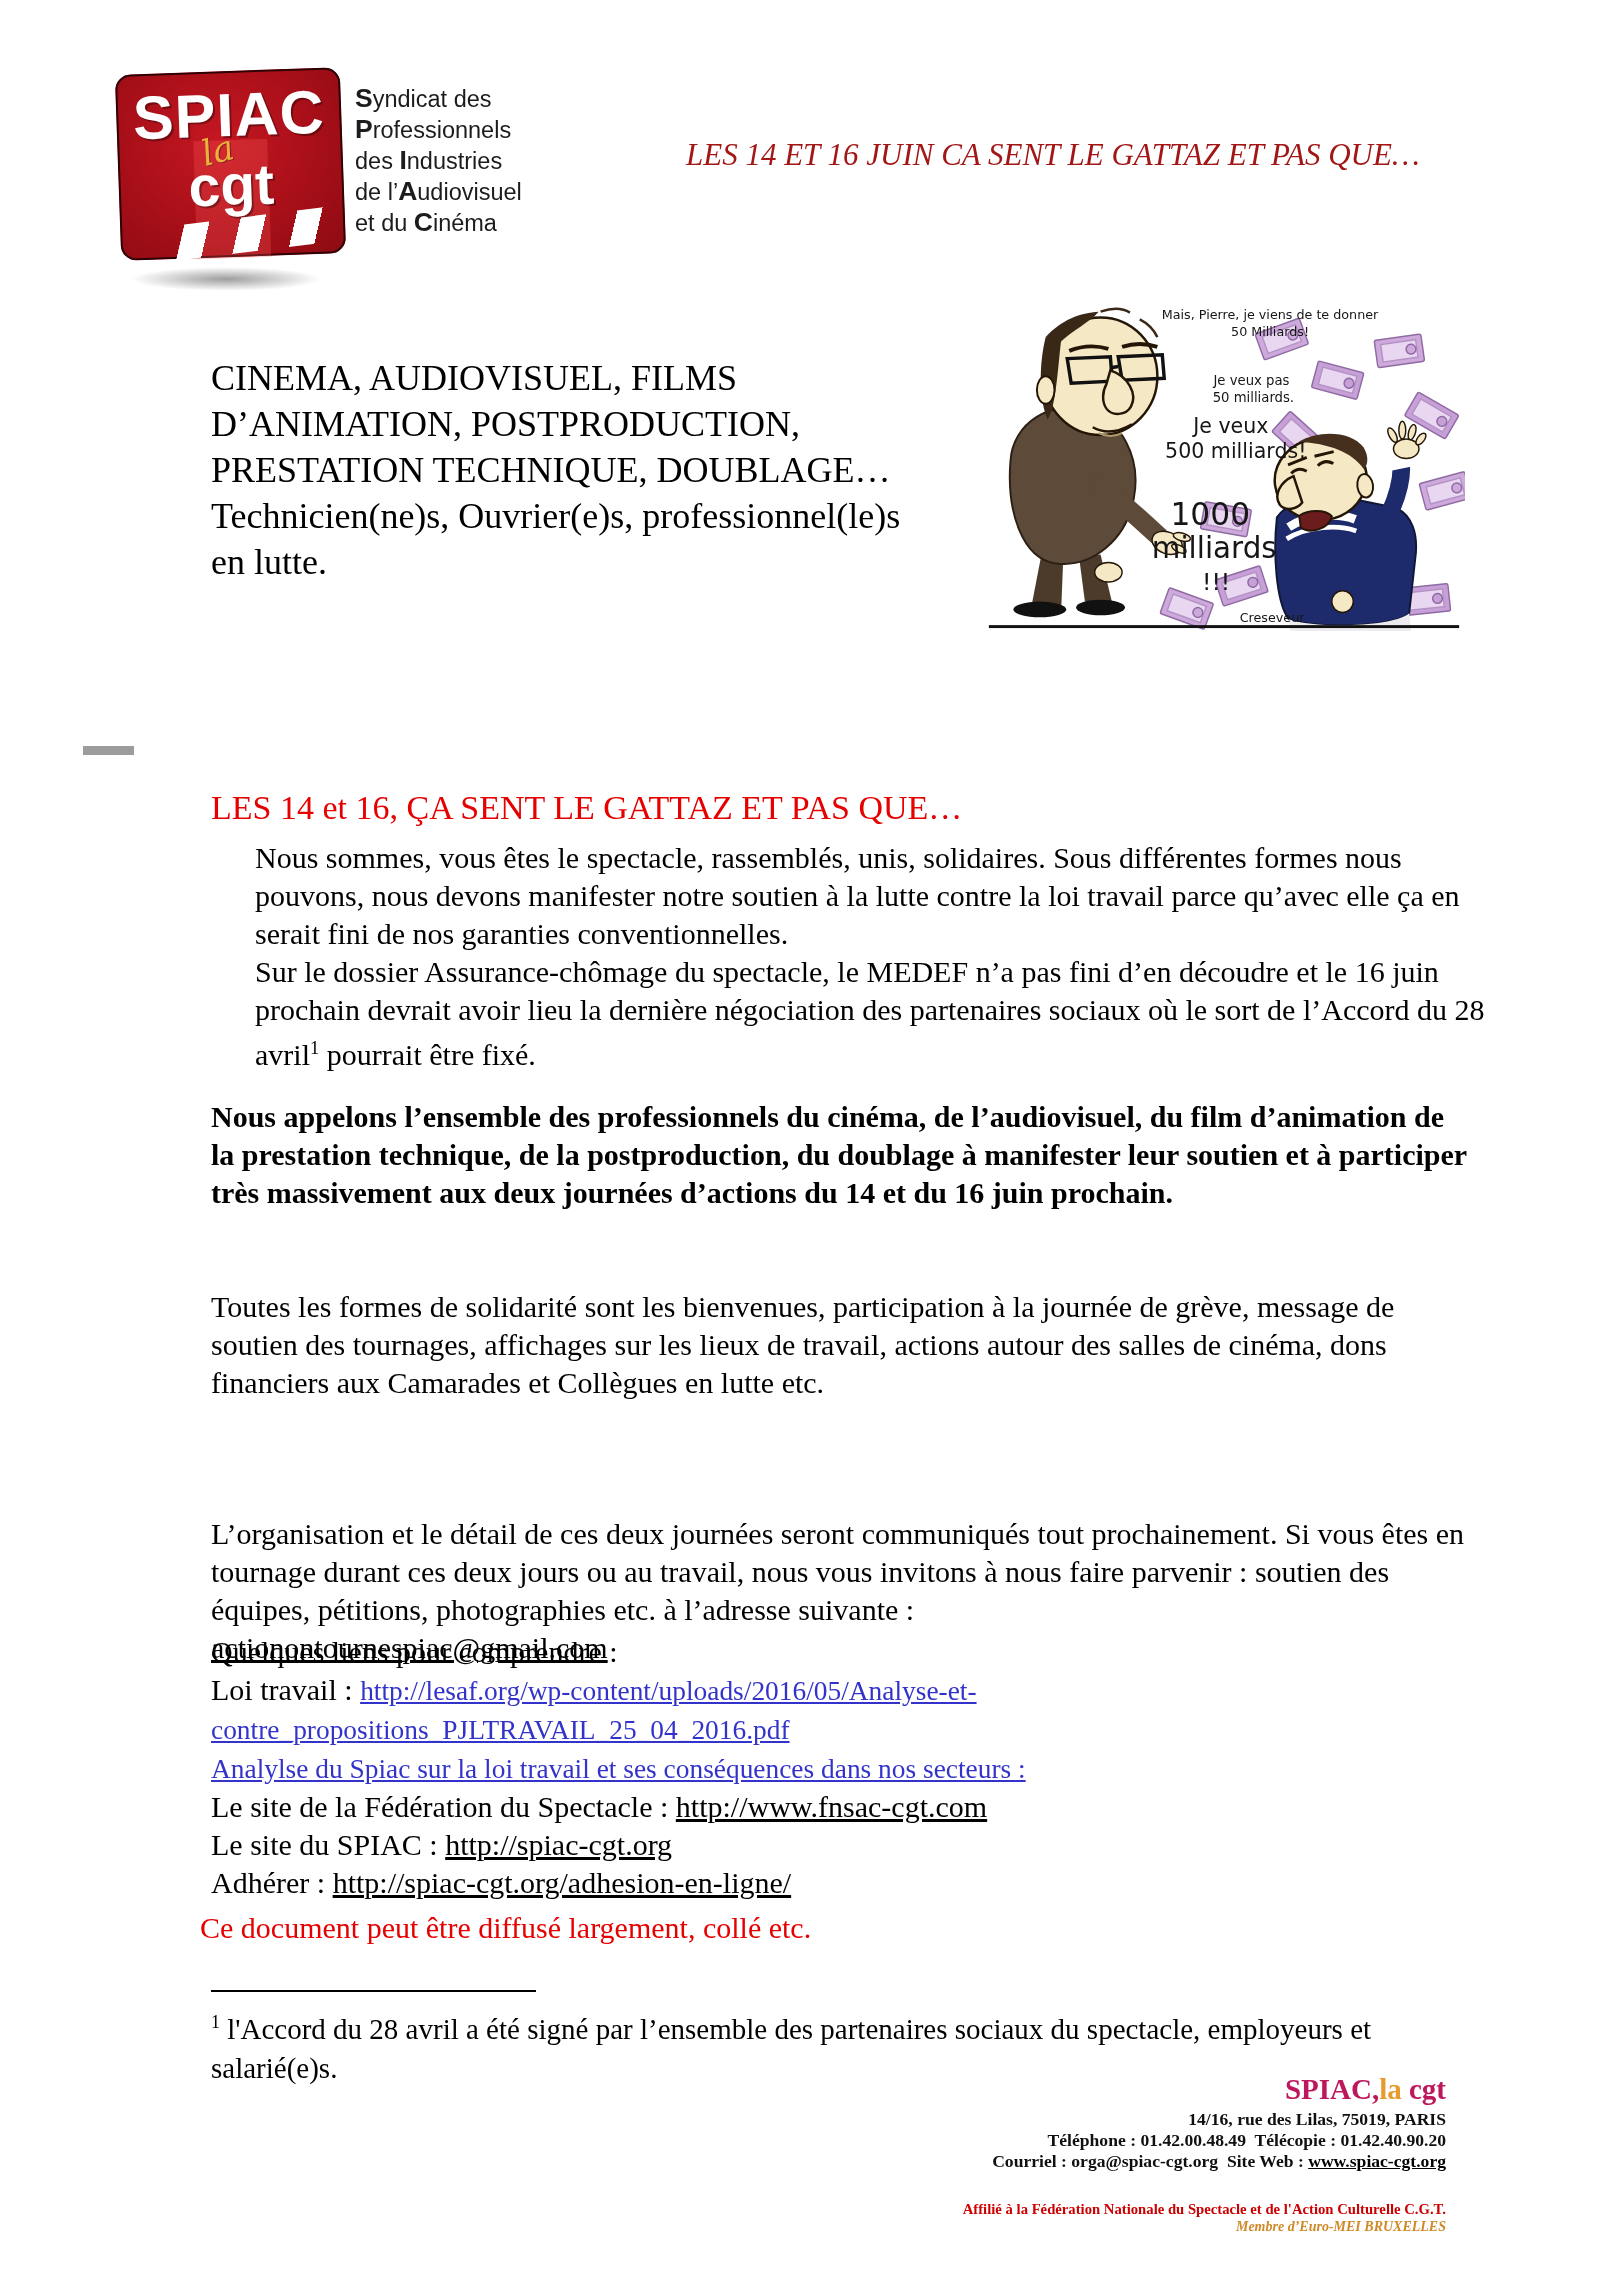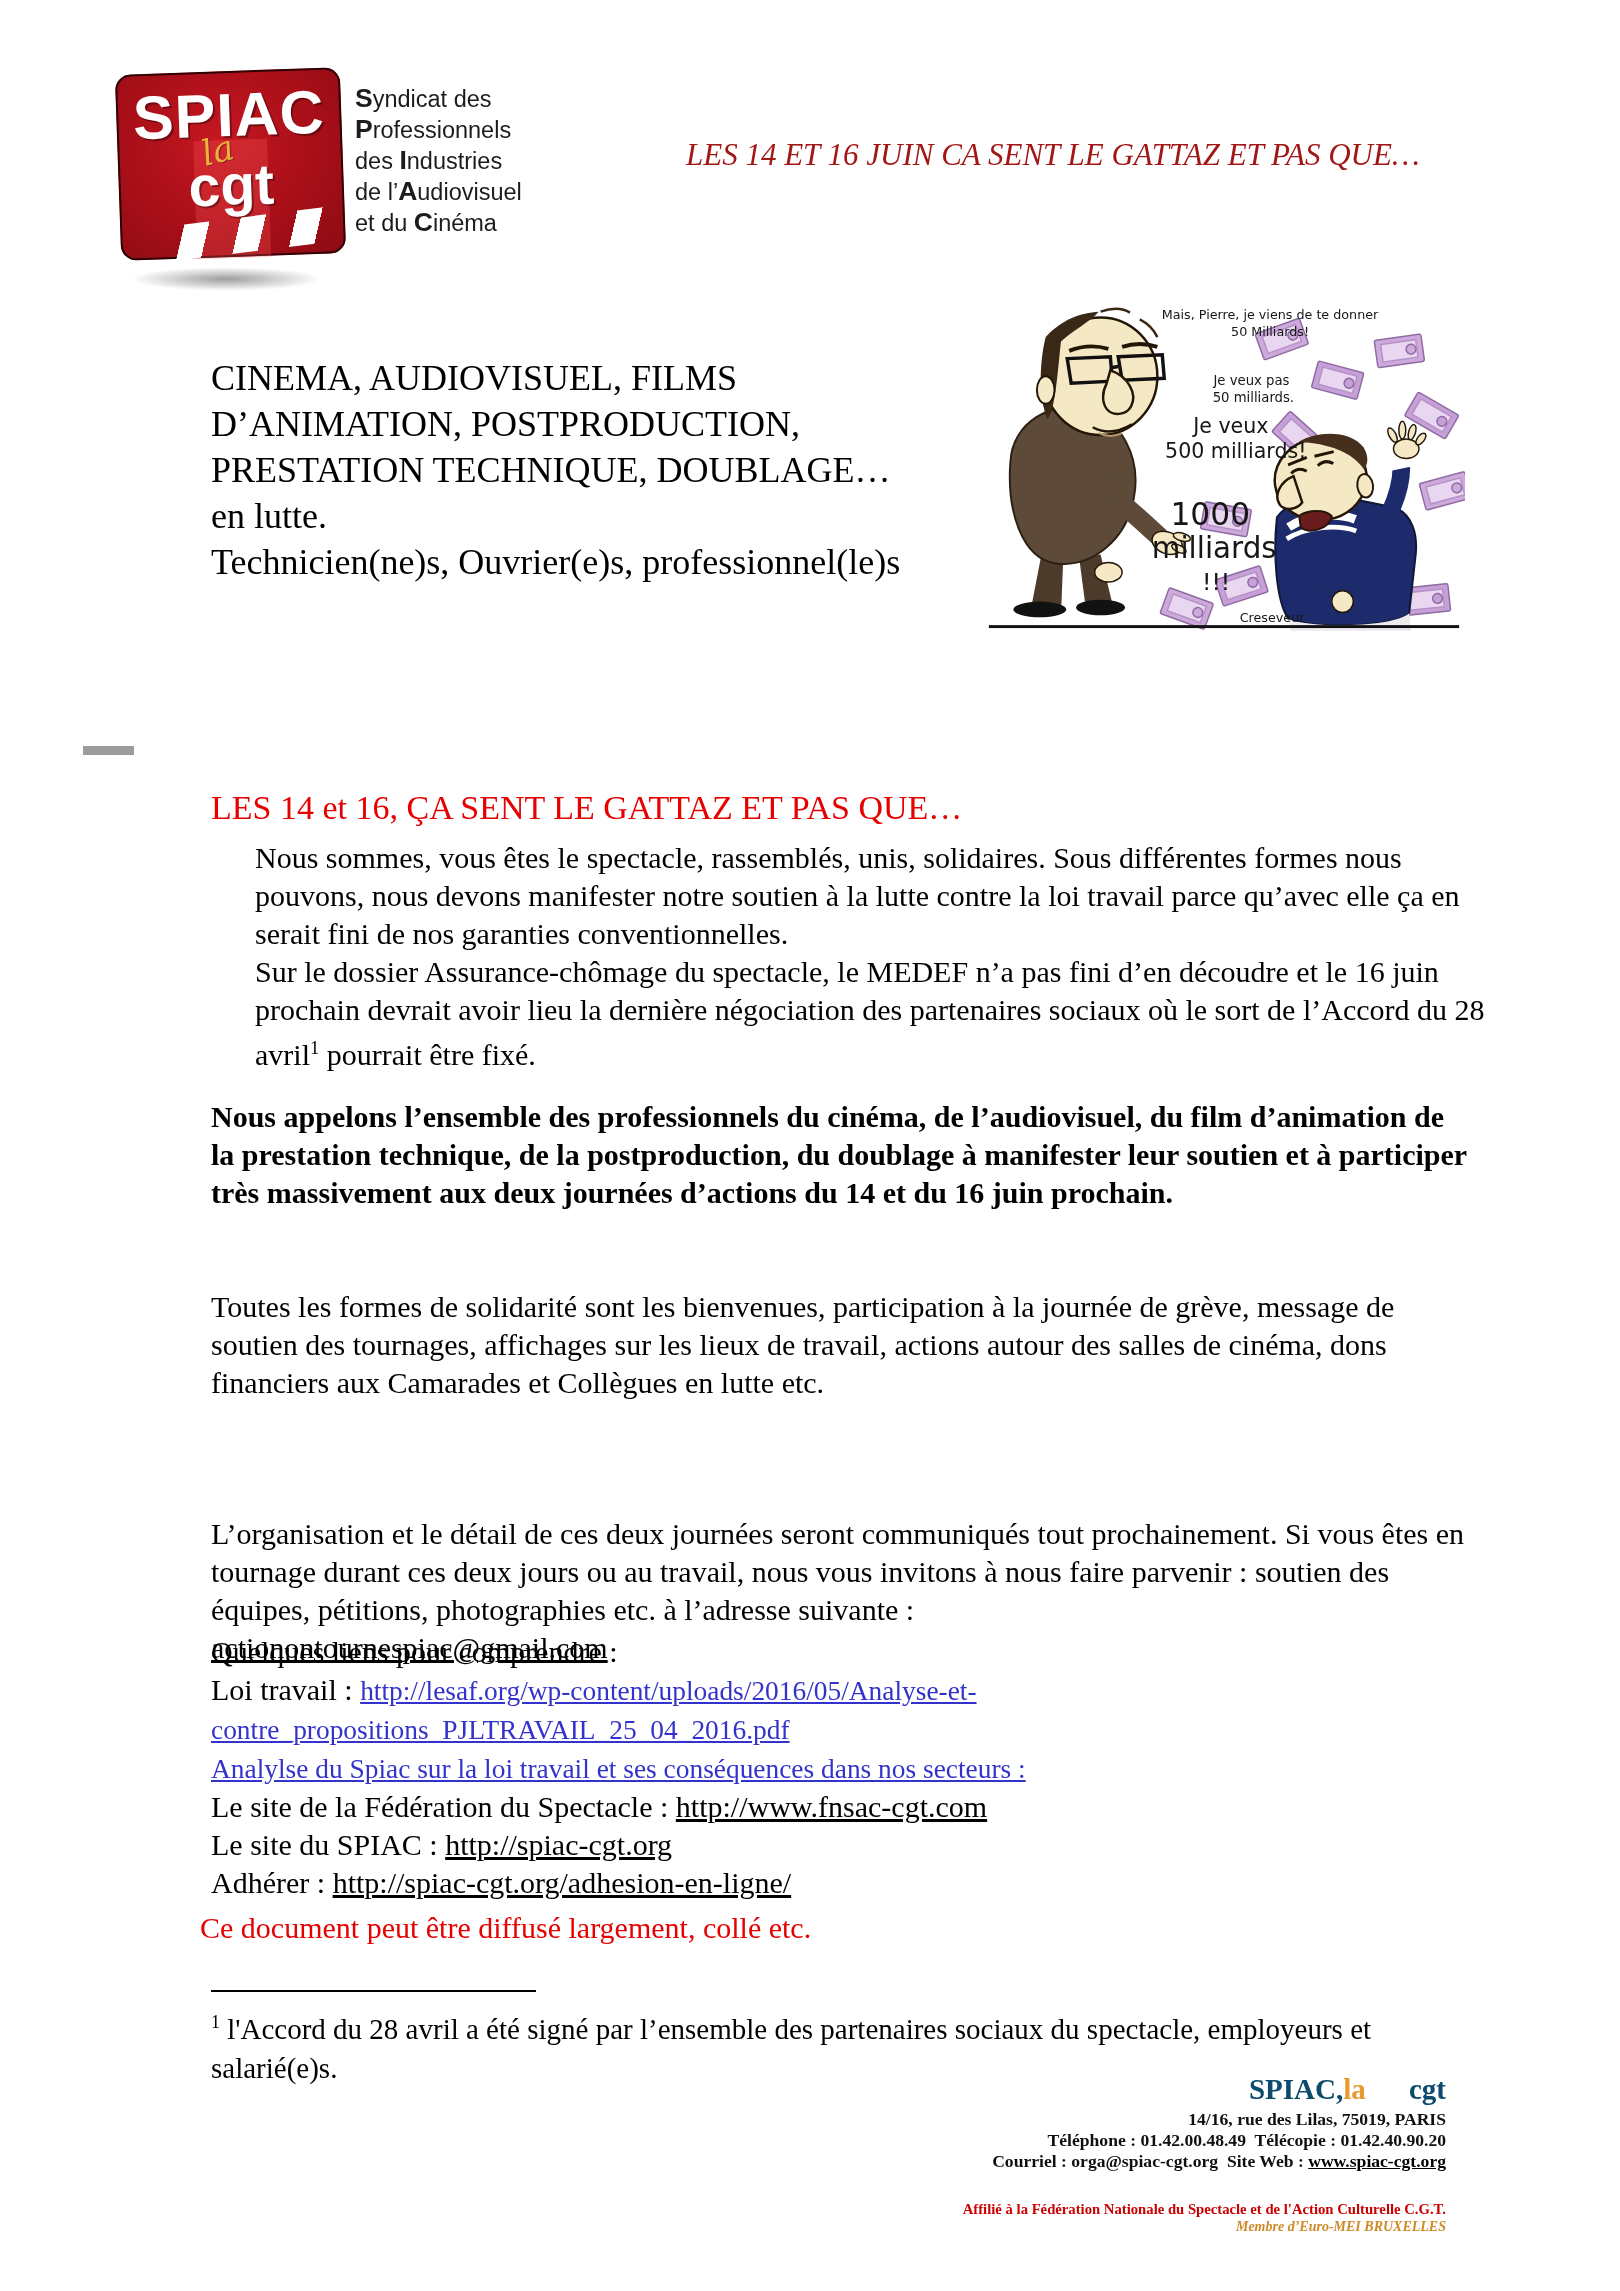--- a/index.html
+++ b/index.html
@@ -61,21 +61,21 @@
   
   .footnote-rule{position:absolute;left:211px;top:1990px;width:325px;border-top:2px solid #000;}
   .footnote{position:absolute;left:211px;top:2003px;width:1258px;font-size:29px;line-height:39px;}
   sup{font-size:0.62em;}
 
   
   .footer{position:absolute;right:174px;top:2074px;width:882px;text-align:right;
           font-family:"Liberation Serif",serif;}
   .footer div{white-space:pre-wrap;}
   .f-brand{font-size:29px;font-weight:bold;line-height:31px;margin-bottom:3.9px;}
-  .f-brand .r{color:#0c4a6e;margin-left:36px;} .f-brand .o{color:#e89a2e;}
+  .f-brand .r{color:#be185d;} .f-brand .o{color:#e89a2e;}
   .f-line{font-size:17.6px;font-weight:bold;line-height:21px;color:#101010;}
   .f-aff{margin-top:28px;font-size:14.7px;font-weight:bold;color:#cc0000;line-height:18.6px;}
   .f-mem{font-size:14px;font-weight:bold;font-style:italic;color:#cf8a28;line-height:17.6px;}
 </style>
 </head>
 <body>
 
 <div class="page">
 
   <div class="logo-wrap">
@@ -95,22 +95,22 @@
       <div><span>et du </span><b>C</b><span>inéma</span></div>
     </div>
   </div>
 
   <div class="top-tagline">LES 14 ET 16 JUIN CA SENT LE GATTAZ ET PAS QUE…</div>
 
   <div class="intro">
     <div>CINEMA, AUDIOVISUEL, FILMS</div>
     <div>D’ANIMATION, POSTPRODUCTION,</div>
     <div>PRESTATION TECHNIQUE, DOUBLAGE…</div>
+    <div>Technicien(ne)s, Ouvrier(e)s, professionnel(le)s</div>
     <div>en lutte.</div>
-    <div>Technicien(ne)s, Ouvrier(e)s, professionnel(le)s</div>
   </div>
 
   <div class="cartoon-wrap">
     <svg viewBox="0 0 492 352">
 
       <g stroke-width="1.5">
         <g transform="translate(305 50) rotate(-20)">
             <rect x="-24" y="-14" width="48" height="28" rx="2" fill="#cda9dc" stroke="#8f6ba3"></rect>
             <rect x="-18" y="-9" width="36" height="18" fill="#e9d7f2" stroke="#b592c6"></rect>
             <circle cx="12" cy="0" r="5" fill="#cda9dc" stroke="#8f6ba3"></circle>

